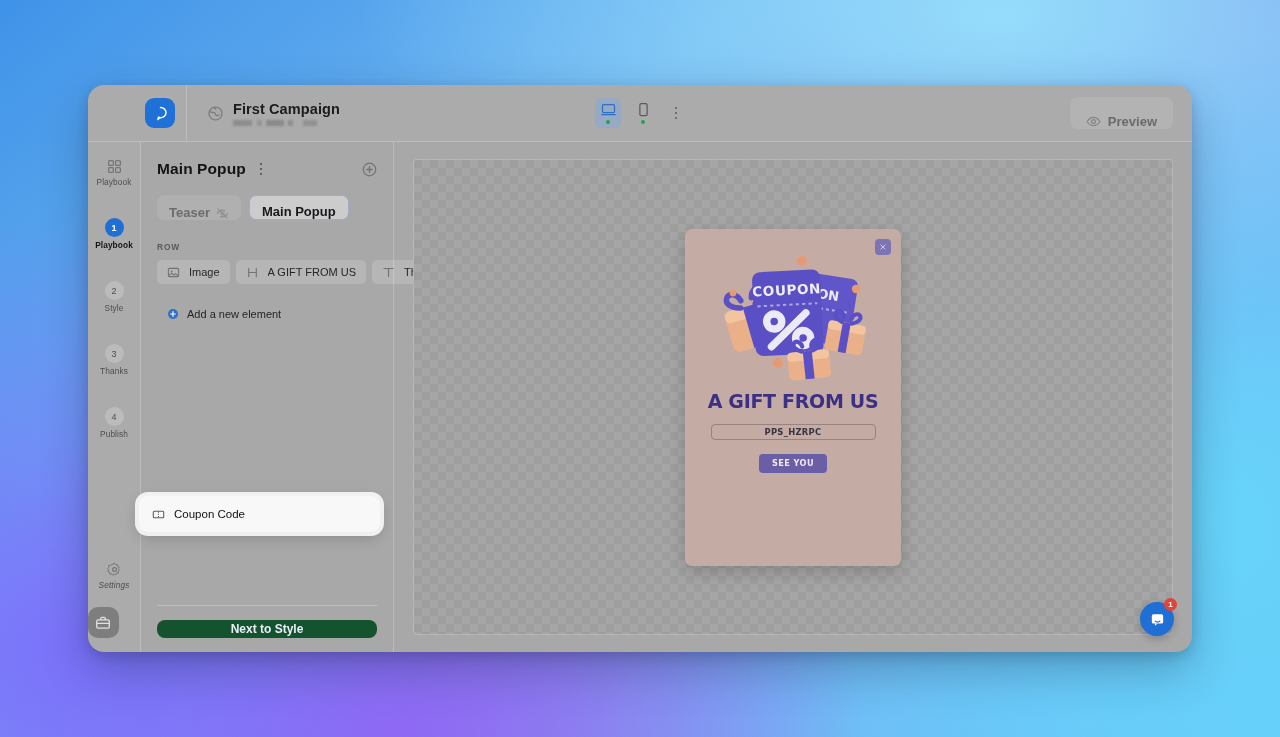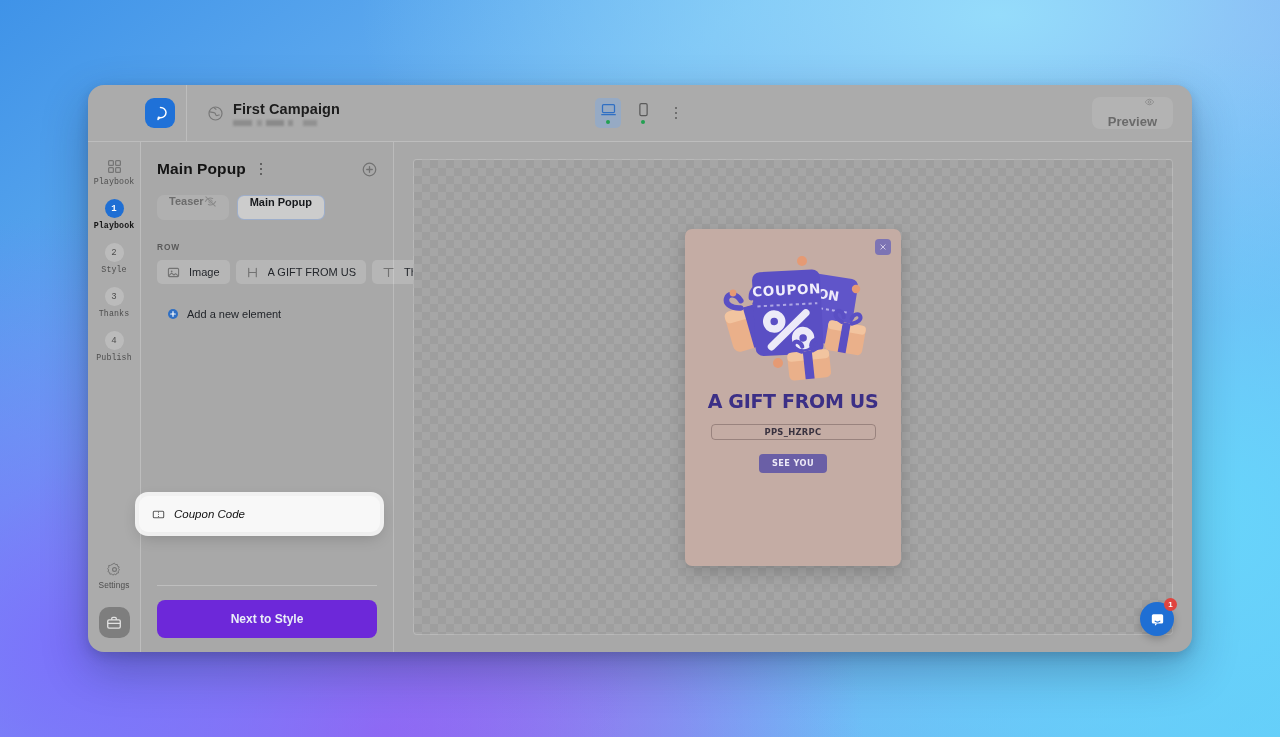--- a/index.html
+++ b/index.html
@@ -97,53 +97,52 @@
     margin-left: 2px;
   }
   .kebab-btn i { width:2.6px; height:2.6px; border-radius:50%; background:#5b5b5b; display:block; }
 
   .preview-btn {
     position:absolute; right: 19px; top: 50%; transform: translateY(-50%);
     height: 32px; padding: 0 16px; border-radius: 8px;
     background: rgba(255,255,255,.10);
     display:flex; align-items:flex-end; gap:7px; cursor:pointer;
     border: none;
-    flex-direction: column;
   }
   .preview-btn .eye { width:15px; height:15px; display:block; opacity:.62; }
   .preview-label { font-size:13px; font-weight:600; color:#6a6a6a; }
 
   
   .app-body { flex: 1; display: flex; min-height: 0; }
 
   
   .rail {
     width: 53px; flex: 0 0 53px;
     border-right: 1px solid rgba(255,255,255,.22);
     display: flex; flex-direction: column; align-items: center;
     padding-top: 17px; padding-bottom: 14px;
     background: rgba(255,255,255,.04);
   }
-  .rail-top { display:flex; flex-direction:column; align-items:center; gap:13px;font-family:Liberation Mono, monospace; }
+  .rail-top { display:flex; flex-direction:column; align-items:center; gap:31px; }
   .rail-item {
     display:flex; flex-direction:column; align-items:center; gap:3px; cursor:pointer;
     width: 53px;
   }
   .rail-icon { width:15px; height:15px; display:block; opacity:.55; }
   .rail-label { font-size:8.3px; color:#4e4e4e; letter-spacing:.1px; }
   .rail-label.active { color:#141414; font-weight:700; }
   .step-circle {
     width:19px; height:19px; border-radius:50%;
     background: rgba(255,255,255,.20);
     display:flex; align-items:center; justify-content:center;
     font-size:9px; color:#4e4e4e; font-weight:500;
   }
   .step-circle.active { background:#1f6fd4; color:#fff; font-weight:700; }
   .rail-spacer { flex: 1; }
-  .rail-bottom { display:flex; flex-direction:column; align-items:center; gap:17px; }
+  .rail-bottom { display:flex; flex-direction:column; gap:17px;font-style:italic; }
   .briefcase-btn {
     width:31px; height:31px; border-radius:10px;
     background: rgba(90,90,90,.55);
     display:flex; align-items:center; justify-content:center; cursor:pointer;
   }
 
   
   .panel {
     width: 253px; flex: 0 0 253px;
     border-right: 1px solid rgba(255,255,255,.22);
@@ -159,22 +158,22 @@
     gap:2.4px; cursor:pointer;
   }
   .panel-kebab i { width:2.5px; height:2.5px; border-radius:50%; background:#4a4a4a; display:block; }
   .panel-add {
     margin-left:auto; width:15px; height:15px; cursor:pointer; display:block; opacity:.6;
   }
 
   .tabs { display:flex; gap:8px; margin-bottom: 22px; }
   .tab {
     height: 25px; padding: 0 12px; border-radius: 7px;
-    display:flex; align-items:flex-start; cursor:pointer;
-    font-size: 11px; font-weight:600;
+    display:flex; align-items:flex-end; gap:6px; cursor:pointer;
+    font-size: 13px; font-weight:600;
   }
   .tab.inactive { background: rgba(255,255,255,.10); color:#6c6c6c; }
   .tab.active {
     background: rgba(255,255,255,.42); color:#16181c;
     border:1px solid rgba(120,150,200,.55);
   }
   .eye-slash { width:13px; height:13px; display:block; opacity:.55; }
 
   .section-label {
     font-size: 8.4px; letter-spacing:.85px; color:#595959; font-weight:600;
@@ -201,33 +200,33 @@
     left: -2px; top: 354px;
     width: 241px; height: 36px;
     background: #f8f8f8;
     border-radius: 9px;
     box-shadow: 0 0 0 4px rgba(255,255,255,.85), 0 5px 16px rgba(0,0,0,.20);
     display:flex; align-items:center; gap:9px;
     padding: 0 13px;
     z-index: 5;
   }
   .highlight-card .row-icon { opacity:.75; }
-  .highlight-card .row-text { font-size:11.5px; color:#111;font-style:italic; }
+  .highlight-card .row-text { font-size:11.5px; color:#111; }
 
   .add-element {
     display:flex; align-items:center; gap:8px;
     margin-top: 24px; padding-left: 10px; cursor:pointer;
   }
   .add-plus { width:12px; height:12px; display:block; }
   .add-text { font-size:11px; color:#22252a; font-weight:500; }
 
   .panel-spacer { flex:1; }
   .panel-divider { height:1px; background: rgba(255,255,255,.26); margin-bottom: 14px; }
   .next-btn {
-    height: 38px; border-radius: 8px; background:#6d28d9;
+    height: 18px; border-radius: 8px; background:#14532d;
     color:#e9eef7; font-size:12px; font-weight:600;
     display:flex; align-items:center; justify-content:center; cursor:pointer;
     border:none; font-family:"Liberation Sans", sans-serif;
   }
 
   
   .canvas-area {
     flex: 1; position: relative;
     display:flex; align-items:center; justify-content:center;
     padding: 14px;

